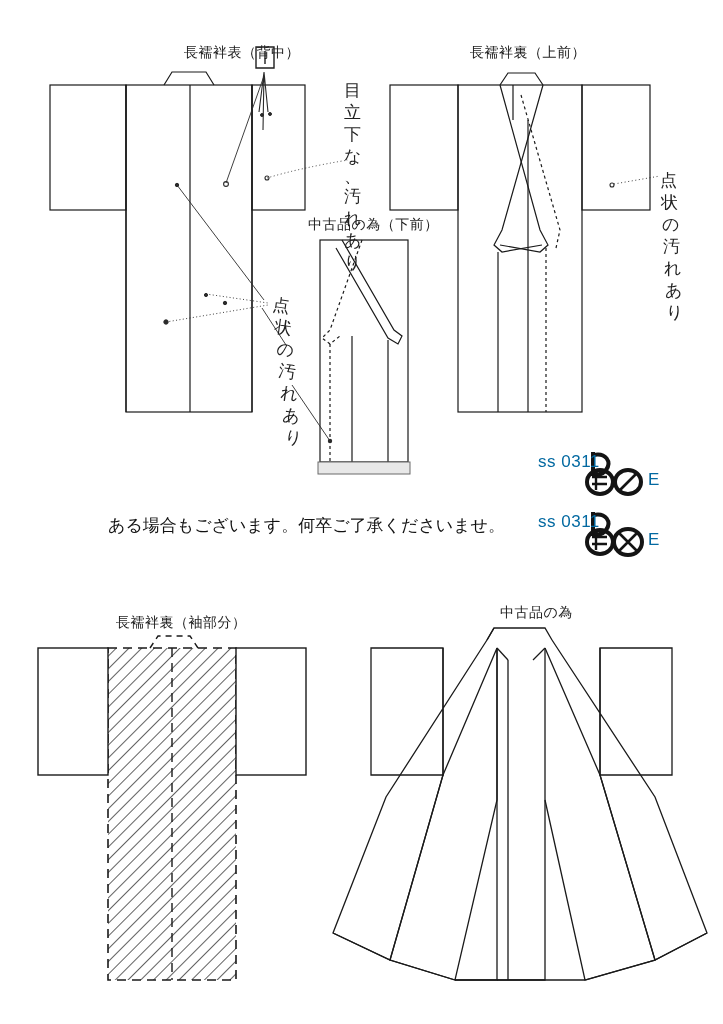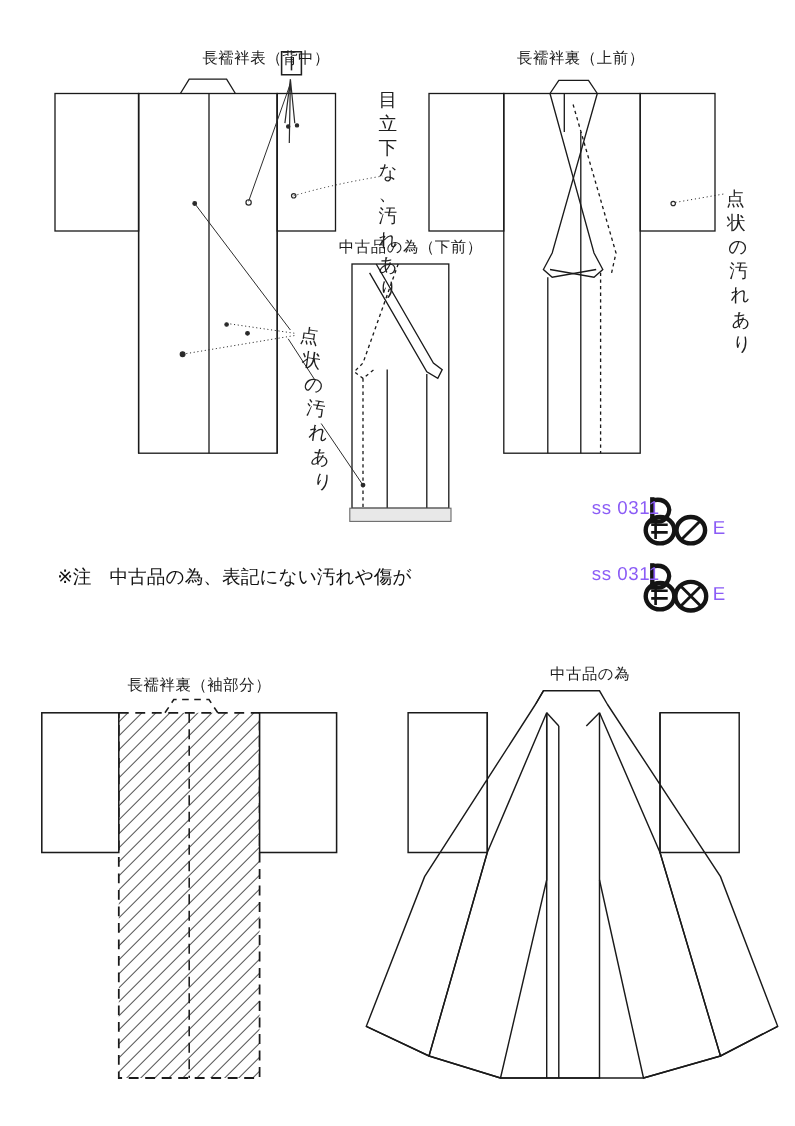--- a/index.html
+++ b/index.html
@@ -13,21 +13,21 @@
     position:absolute;font-size:14px;letter-spacing:0.5px;
     color:#1c1c1c;white-space:nowrap;
   }
   .note{
     position:absolute;font-size:17px;line-height:1.55;color:#111;
     font-family:"DejaVu Sans","Liberation Sans",sans-serif;
   }
   .note .l1{display:block;}
   .note .l2{display:block;padding-left:56px;}
   .code{
-    position:absolute;font-size:17px;color:#8b5cf6;
+    position:absolute;font-size:17px;color:#0369a1;
     font-family:"Liberation Sans",sans-serif;letter-spacing:0.5px;
   }
   svg{position:absolute;left:0;top:0;}
 </style>
 </head>
 <body>
 
 <div class="page">
 
   <div class="lbl" style="left:136px;top:44px;margin-left:48px;">長襦袢表（背中）</div>
@@ -234,19 +234,16 @@
     </g>
   </svg>
 
   <div class="code" style="left:538px;top:452px;">ss 0311</div>
   <div class="code" style="left:648px;top:470px;">E</div>
 
   <div class="code" style="left:538px;top:512px;">ss 0311</div>
   <div class="code" style="left:648px;top:530px;">E</div>
 
   <div class="note" style="left:52px;top:512px;">
-    <span class="l1">
-      <span>※注</span>
-      &nbsp;&nbsp;<span>中古品の為、表記にない汚れや傷が</span>
-    </span>
+    <span class="l2">ある場合もございます。何卒ご了承くださいませ。</span>
   </div>
 
 </div>
 
 </body></html>

